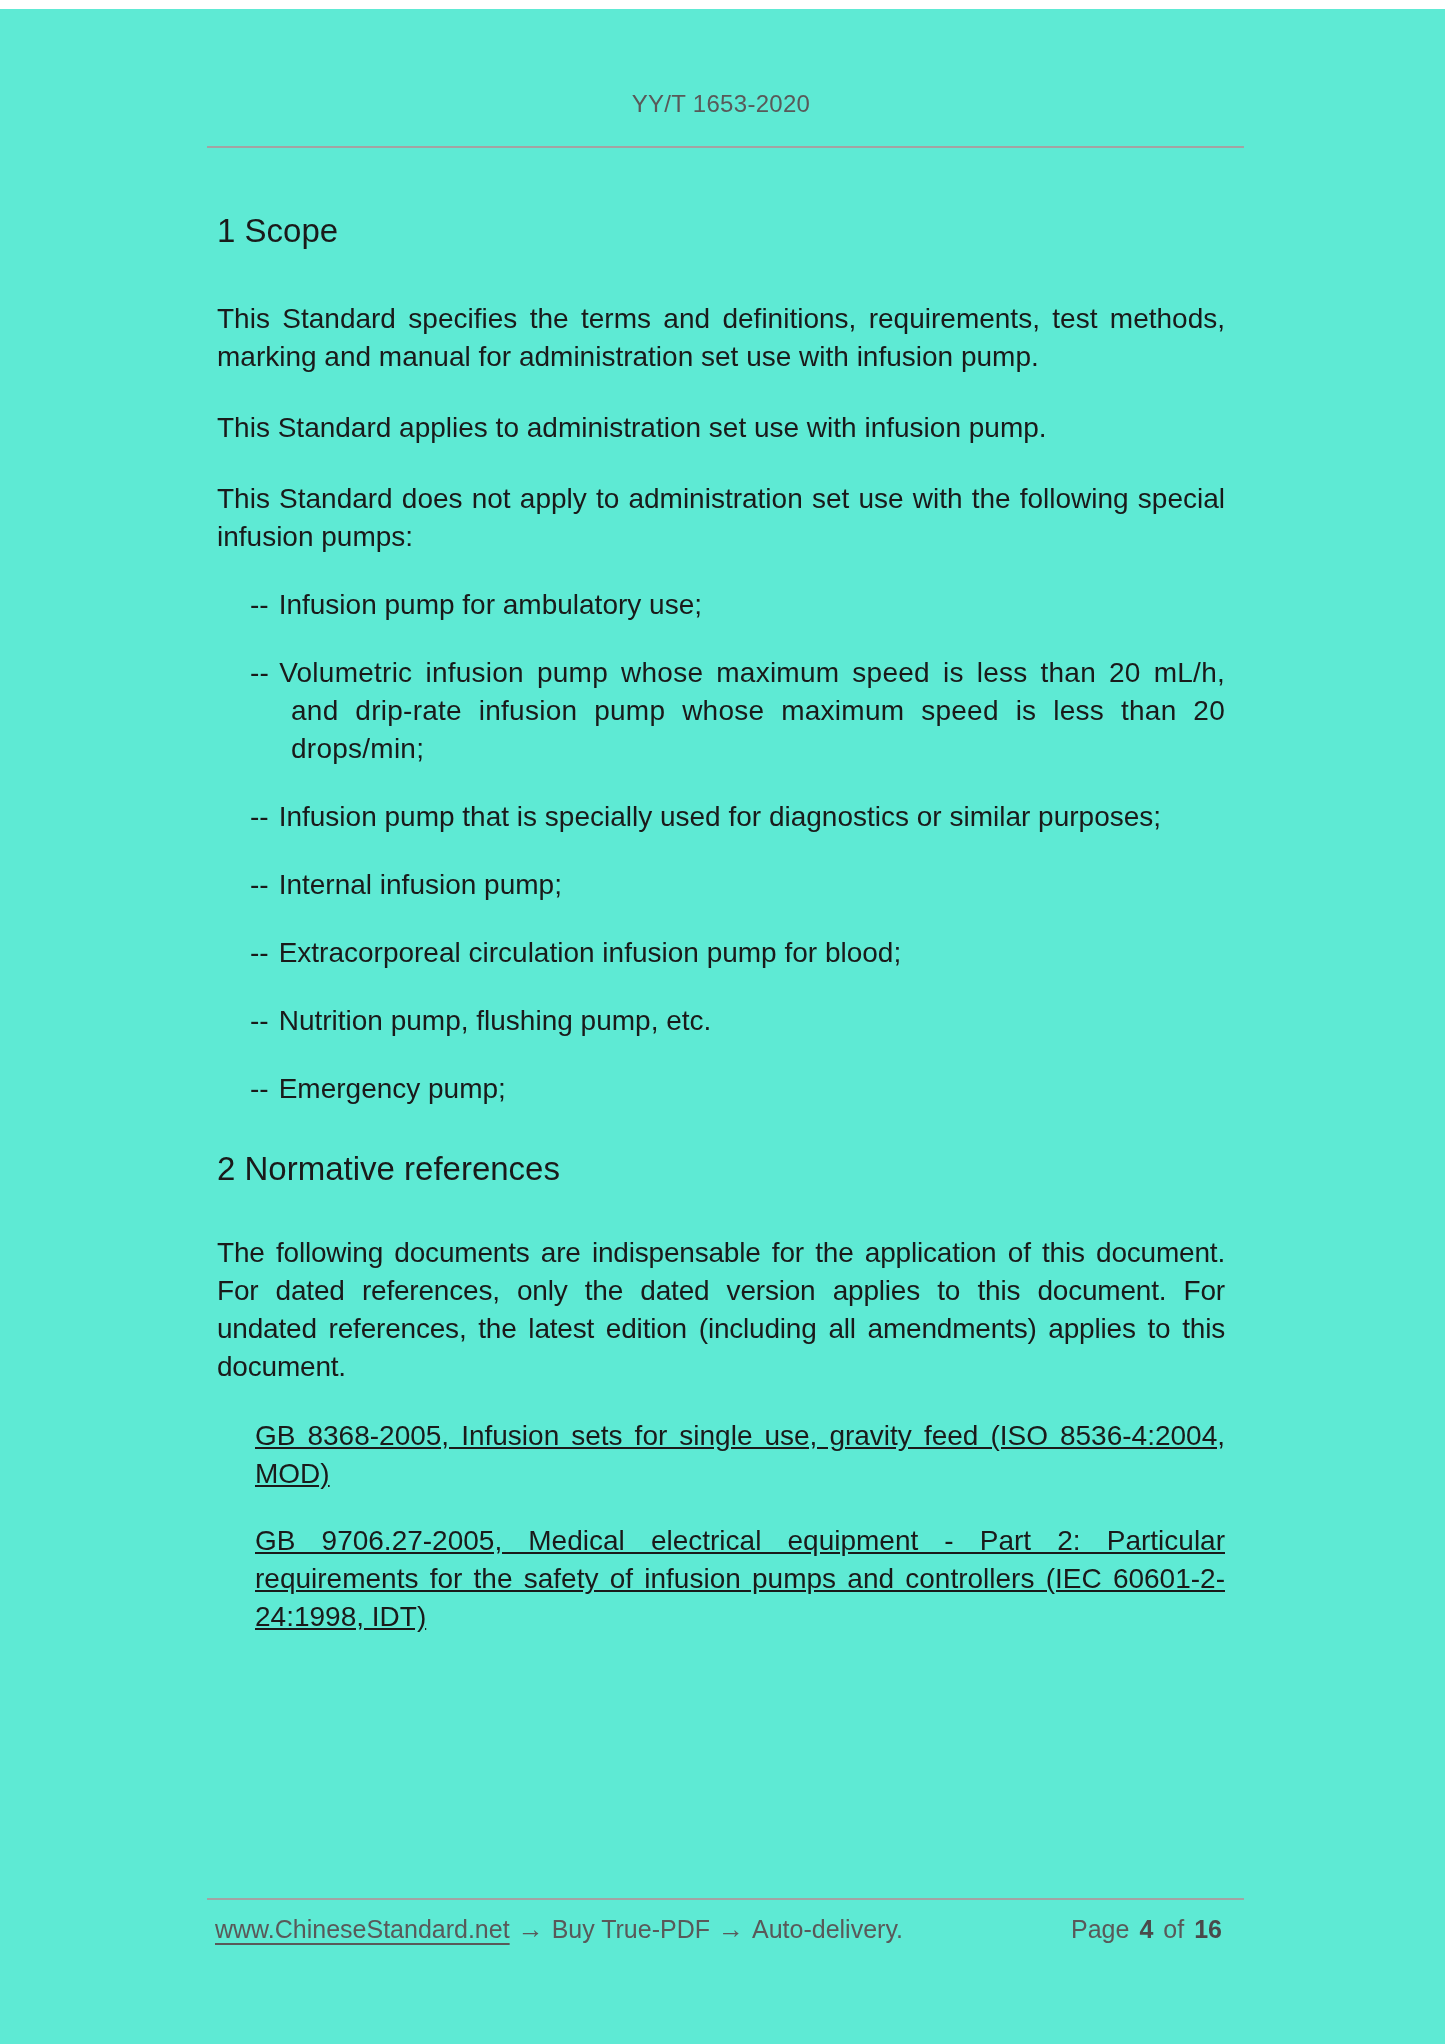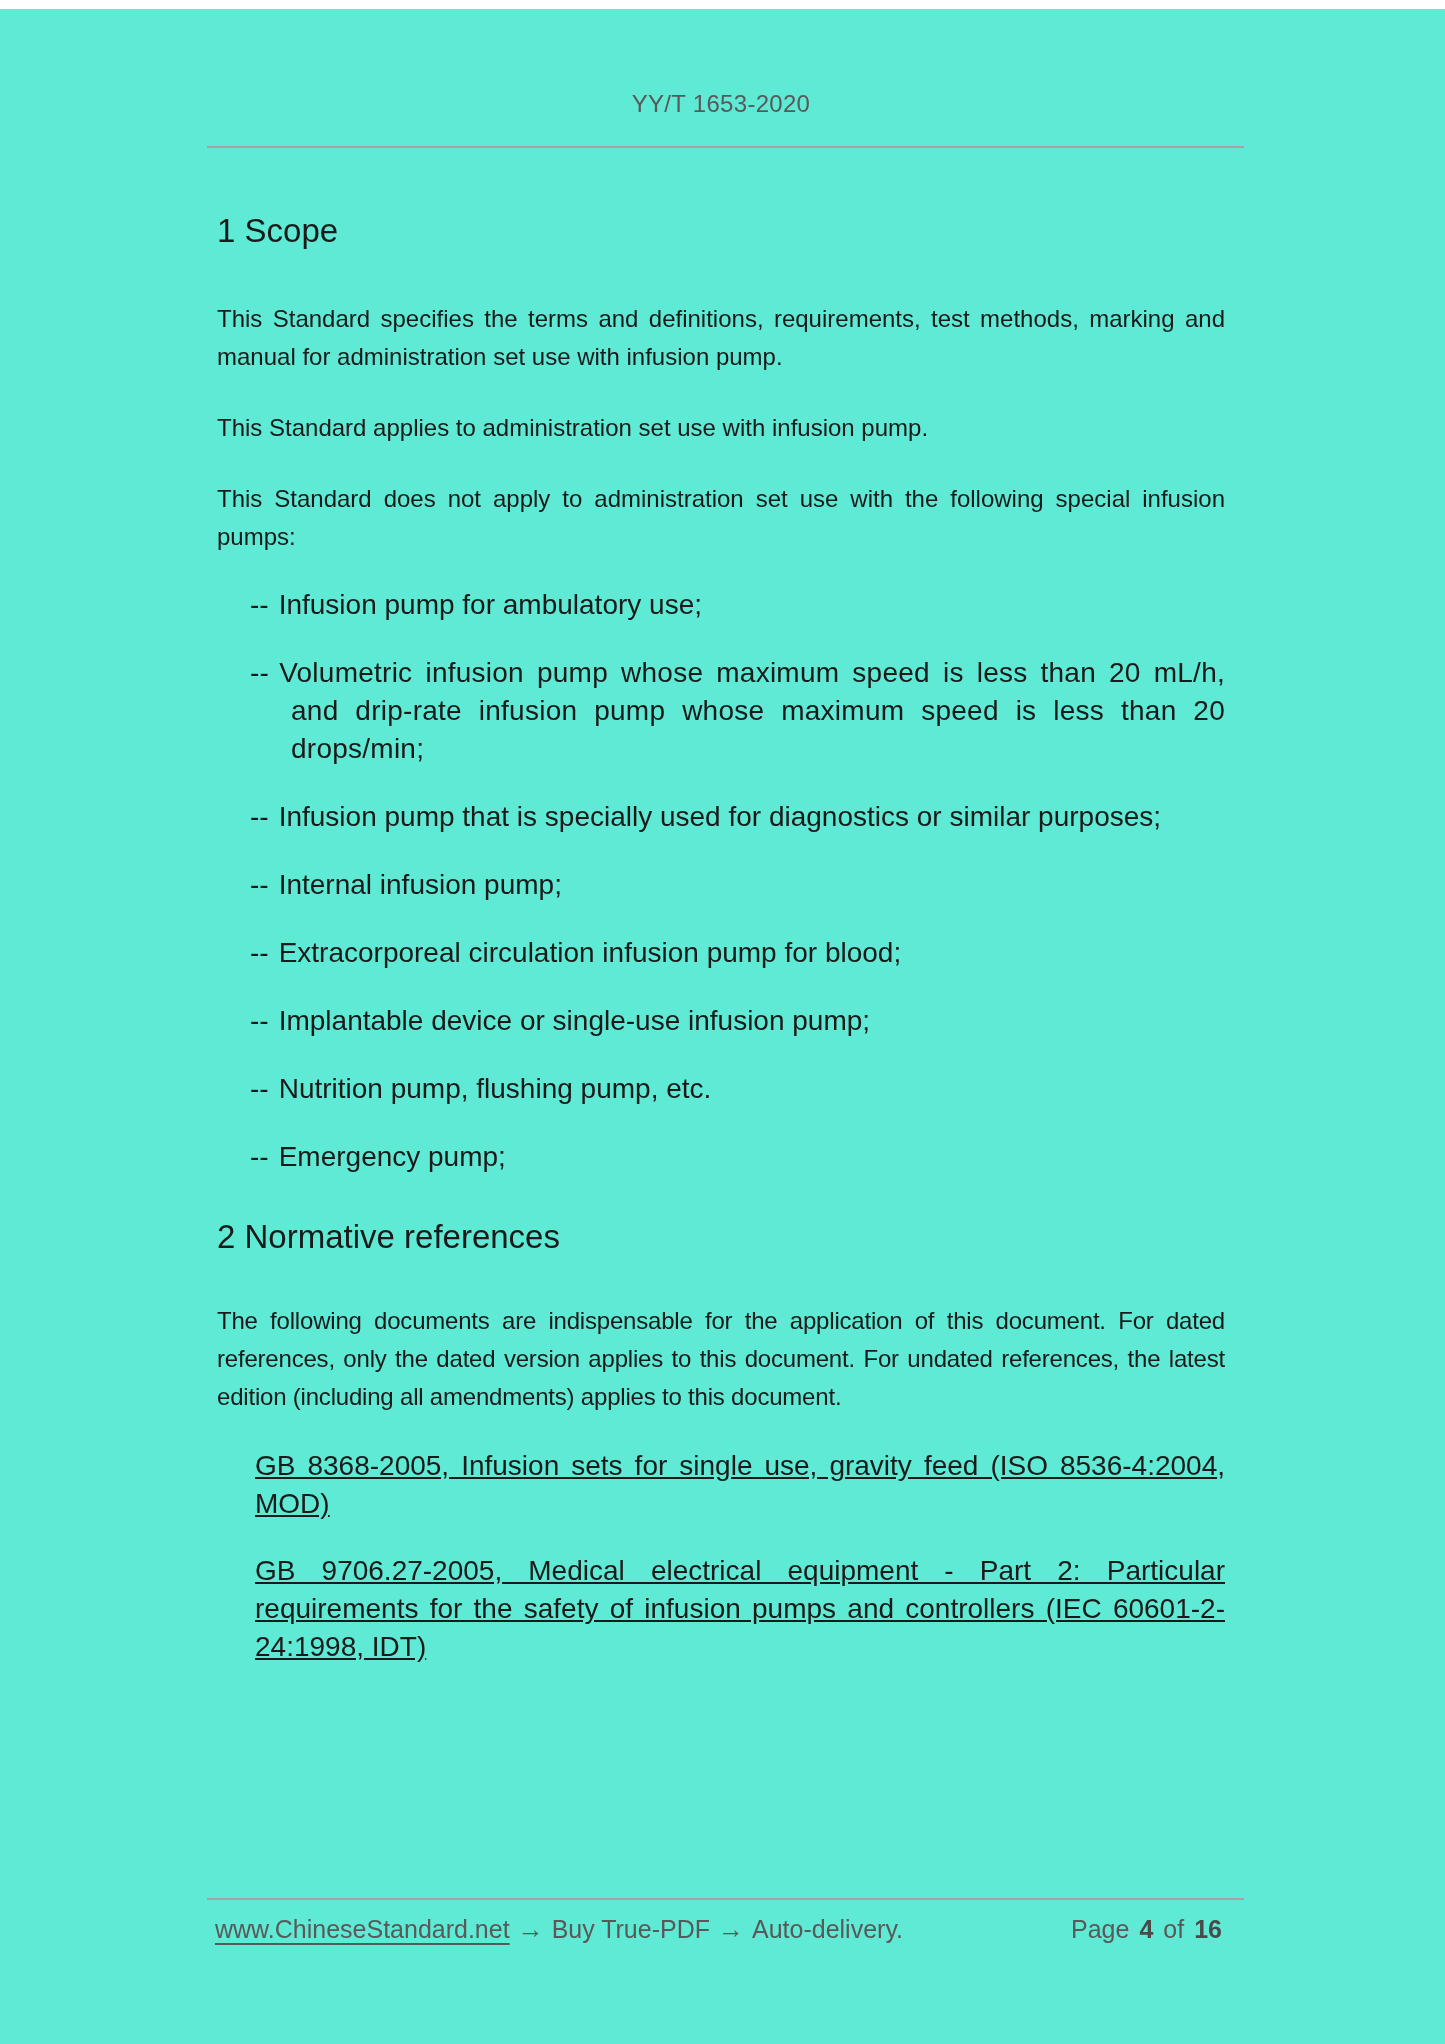--- a/index.html
+++ b/index.html
@@ -47,21 +47,21 @@
   .section-heading {
     margin: 62px 0 0 0;
     font-size: 33px;
     line-height: 42px;
     font-weight: 400;
     text-align: left;
   }
   .section-heading.second { margin-top: 40px; }
   p.body {
     margin: 33px 0 0 0;
-    font-size: 24px;
+    font-size: 28px;
     line-height: 38px;
     text-align: justify;
   }
   p.body.after-heading { margin-top: 48px; }
   p.body.after-heading-2 { margin-top: 44px; }
   p.tight { letter-spacing: -0.2px; }
   ul.dash-list {
     list-style: none;
     margin: 0;
     padding: 0;
@@ -129,21 +129,20 @@
     <p class="body after-heading">This Standard specifies the terms and definitions, requirements, test methods, marking and manual for administration set use with infusion pump.</p>
     <p class="body">This Standard applies to administration set use with infusion pump.</p>
     <p class="body">This Standard does not apply to administration set use with the following special infusion pumps:</p>
 
     <ul class="dash-list">
       <li class="dash-item"><span class="dash-marker">--</span><span>Infusion pump for ambulatory use;</span></li>
       <li class="dash-item loose"><span class="dash-marker">--</span><span>Volumetric infusion pump whose maximum speed is less than 20 mL/h, and drip-rate infusion pump whose maximum speed is less than 20 drops/min;</span></li>
       <li class="dash-item"><span class="dash-marker">--</span><span>Infusion pump that is specially used for diagnostics or similar purposes;</span></li>
       <li class="dash-item"><span class="dash-marker">--</span><span>Internal infusion pump;</span></li>
       <li class="dash-item"><span class="dash-marker">--</span><span>Extracorporeal circulation infusion pump for blood;</span></li>
-      <li class="dash-item"><span class="dash-marker">--</span><span>Implantable device or single-use infusion pump;</span></li>
       <li class="dash-item"><span class="dash-marker">--</span><span>Nutrition pump, flushing pump, etc.</span></li>
       <li class="dash-item"><span class="dash-marker">--</span><span>Emergency pump;</span></li>
     </ul>
 
     <h2 class="section-heading second">2 Normative references</h2>
 
     <p class="body after-heading-2 tight">The following documents are indispensable for the application of this document. For dated references, only the dated version applies to this document. For undated references, the latest edition (including all amendments) applies to this document.</p>
 
     <p class="ref">GB 8368-2005, Infusion sets for single use, gravity feed (ISO 8536-4:2004, MOD)</p>
     <p class="ref second-ref">GB 9706.27-2005, Medical electrical equipment - Part 2: Particular requirements for the safety of infusion pumps and controllers (IEC 60601-2-24:1998, IDT)</p>

